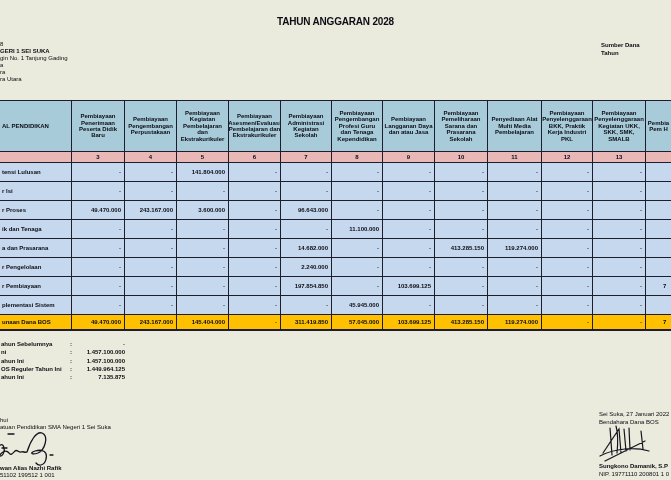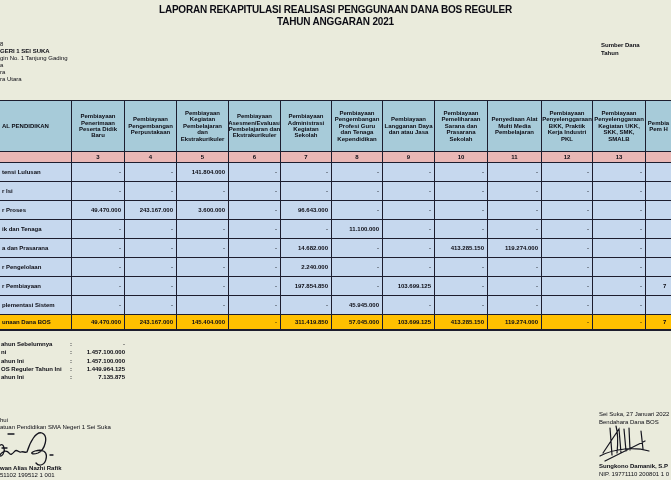--- a/index.html
+++ b/index.html
@@ -49,22 +49,21 @@
   #sig-left-svg{position:absolute;left:-6px;top:428px;}
   #sig-right-1{left:599px;top:411px;} #sig-right-2{left:599px;top:419px;}
   #sig-right-name{left:599px;top:463px;} #sig-right-nip{left:599px;top:471px;}
   #sig-right-svg{position:absolute;left:597px;top:423px;}
 </style>
 </head>
 <body>
 
 <div id="page">
 
-  <div class="title" id="title1">LAPORAN REKAPITULASI REALISASI PENGGUNAAN DANA BOS REGULER</div>
-  <div class="title" id="title2">TAHUN ANGGARAN 2021</div>
+  <div class="title" id="title2">TAHUN ANGGARAN 2028</div>
 
   <div id="school-info">
     <div>8</div>
     <div class="b">GERI 1 SEI SUKA</div>
     <div>gin No. 1 Tanjung Gading</div>
     <div>a</div>
     <div>ra</div>
     <div>ra Utara</div>
   </div>
 

